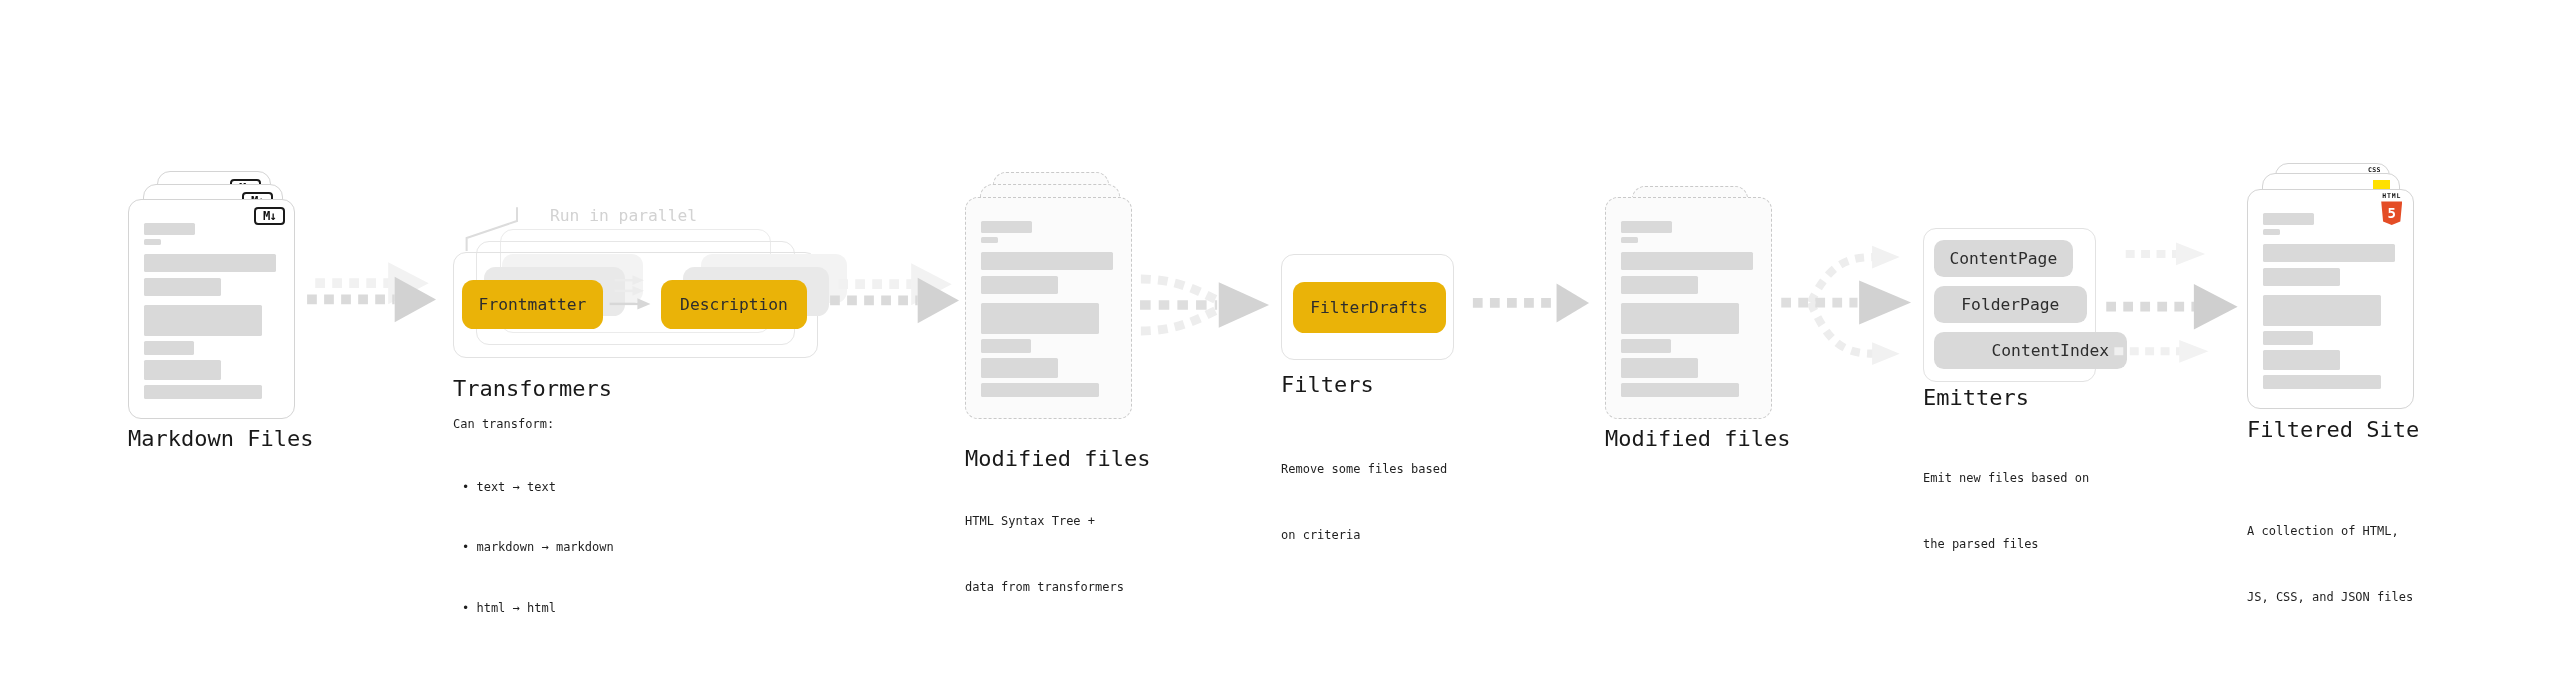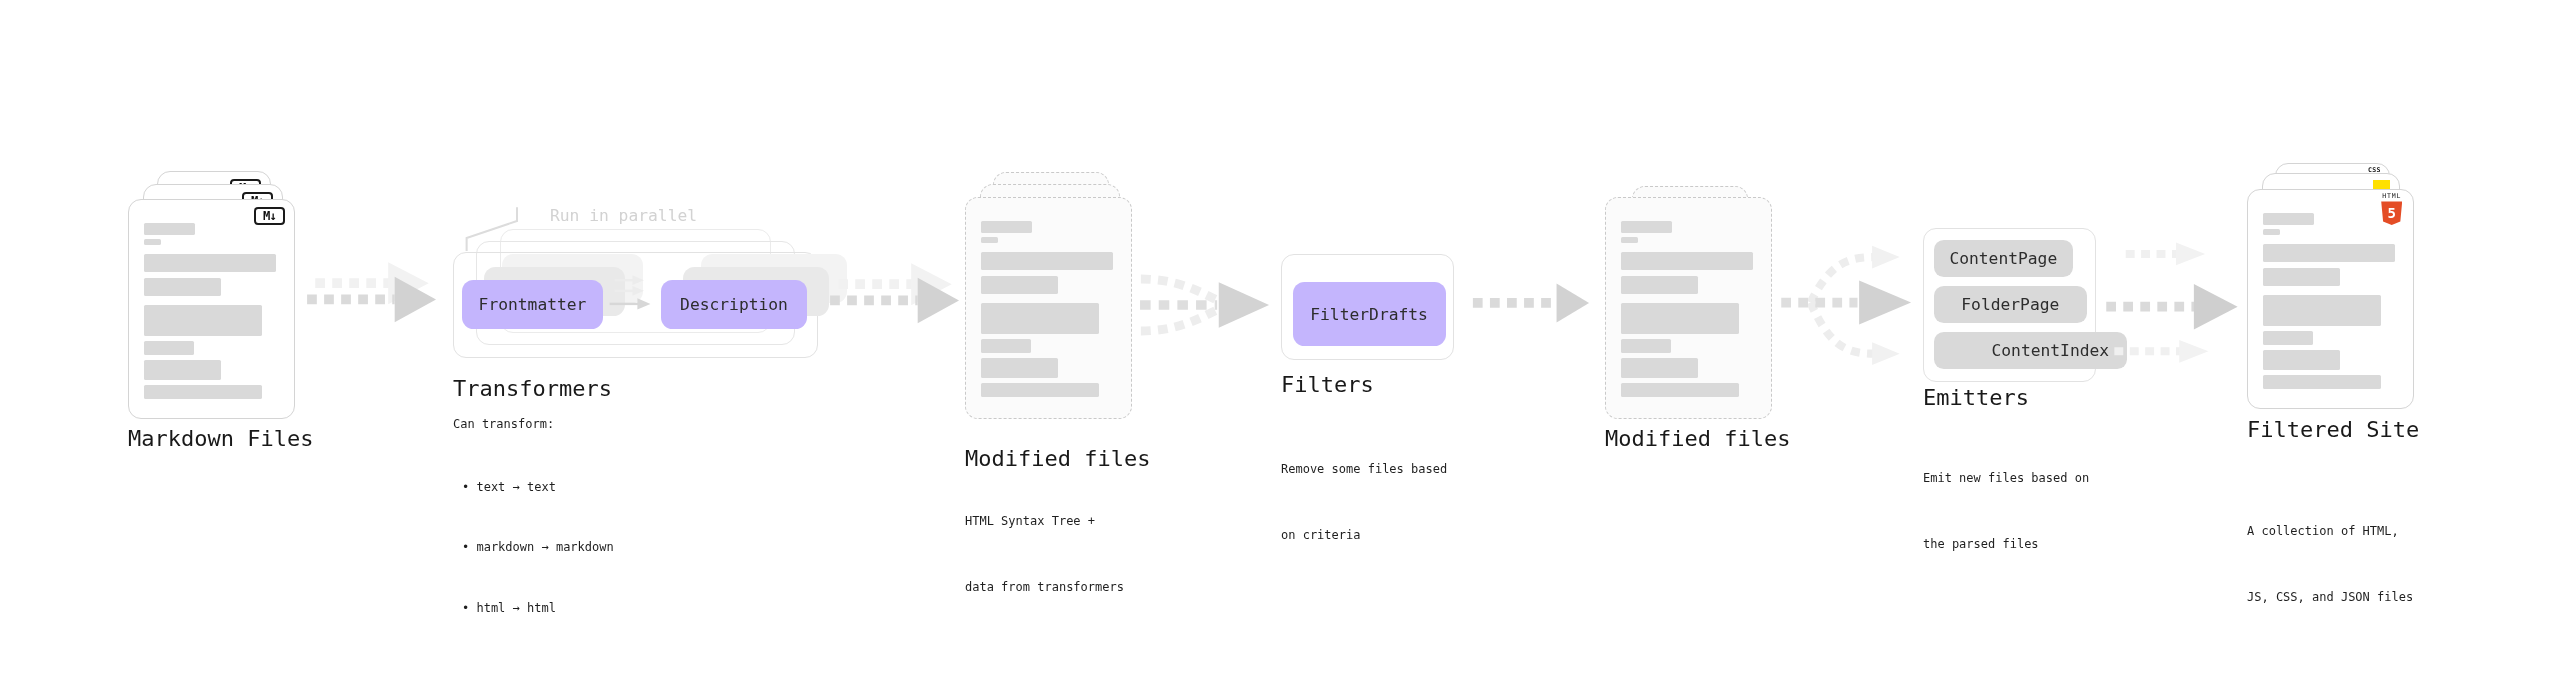--- a/index.html
+++ b/index.html
@@ -18,36 +18,36 @@
   
   .m-badge{position:absolute;top:6.5px;right:9px;width:31px;height:18.7px;background:#fff;
            border:2px solid #1a1a1a;border-radius:4.1px;box-sizing:border-box;
            display:flex;align-items:center;justify-content:center;
            font-size:12.2px;font-weight:700;letter-spacing:-0.8px;color:#111;}
 
   
   .obox{position:absolute;border:1.6px solid #e2e2e2;border-radius:13px;box-sizing:border-box;background:transparent;}
   .obox.filled{background:#fff;}
 
-  .pill{position:absolute;background:#c4b5fd;border-radius:11.4px;
+  .pill{position:absolute;background:#eab308;border-radius:11.4px;
         display:flex;align-items:center;justify-content:center;
         font-size:16.3px;font-weight:500;color:#2d2d2d;white-space:nowrap;}
   .pill.g1{background:#e9e9e9;color:transparent;}
   .pill.g2{background:#f3f3f3;color:transparent;}
   .pill.small{border-radius:9.8px;background:#d9d9d9;}
 
   .title{position:absolute;font-size:22px;font-weight:500;color:#191919;line-height:26px;white-space:nowrap;}
   .desc{position:absolute;font-size:12px;font-weight:400;color:#1f1f1f;line-height:22px;white-space:pre;}
   .desc .ln{display:block;}
   .bullets{line-height:20.3px;}
   .annotation{position:absolute;font-size:16.3px;color:#d2d2d2;font-weight:400;white-space:nowrap;}
 
   
   .html5{position:absolute;top:3.3px;right:9.8px;width:23px;text-align:center;}
-  .html5 .word{font-size:6.5px;font-weight:400;letter-spacing:0.8px;color:#111;line-height:7.3px;}
+  .html5 .word{font-size:6.5px;font-weight:700;letter-spacing:0.8px;color:#111;line-height:7.3px;}
   .html5 .shield{width:21px;height:23.6px;margin:0.8px auto 0;background:#e44d26;
                  clip-path:polygon(0 0,100% 0,91% 85%,50% 100%,9% 85%);
                  display:flex;align-items:center;justify-content:center;
                  color:#fff;font-size:14px;font-weight:700;}
   .cssb{position:absolute;top:3.3px;right:6.5px;width:16.3px;text-align:center;}
   .cssb .t{font-size:6.5px;font-weight:700;letter-spacing:0.4px;color:#111;line-height:6.5px;}
   .cssb .u{height:3.3px;background:#2e6be5;margin-top:0.8px;border-radius:0.8px;}
   .jsb{position:absolute;top:5.7px;right:9px;width:17px;height:9px;background:#ffe000;}
 
   svg{position:absolute;display:block;}
@@ -154,21 +154,21 @@
 
   <svg style="left:1136px;top:248px;" width="142" height="114" viewBox="0 0 175 140">
     <path d="M 6,38 C 50,38 75,52 100,64" fill="none" stroke="#ededed" stroke-width="11" stroke-dasharray="12 9"></path>
     <path d="M 6,102 C 50,102 75,88 100,76" fill="none" stroke="#ededed" stroke-width="11" stroke-dasharray="12 9"></path>
     <line x1="5" y1="70" x2="100" y2="70" stroke="#dedede" stroke-width="12" stroke-dasharray="13 10"></line>
     <polygon points="102,42 164,70 102,98" fill="#d3d3d3"></polygon>
   </svg>
 
   <div>
     <div class="obox filled" style="left:1281px;top:254px;width:173px;height:106px;">
-      <div class="pill" style="left:10.6px;top:27px;width:153px;height:64px;">FilterDrafts</div>
+      <div class="pill" style="left:10.6px;top:27px;width:153px;height:51px;">FilterDrafts</div>
     </div>
     <div class="title" style="left:1281px;top:372px;">Filters</div>
     <div class="desc" style="left:1281px;top:414px;">
       <span class="ln">Remove some files based</span>
       <span class="ln">on criteria</span>
     </div>
   </div>
 
   <svg style="left:1468px;top:280px;" width="130" height="49" viewBox="0 0 160 60">
     <line x1="6" y1="28" x2="108" y2="28" stroke="#dadada" stroke-width="12" stroke-dasharray="12 9"></line>

